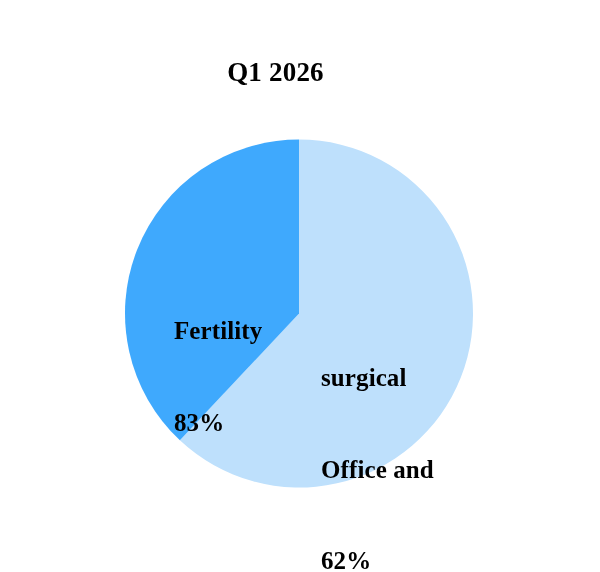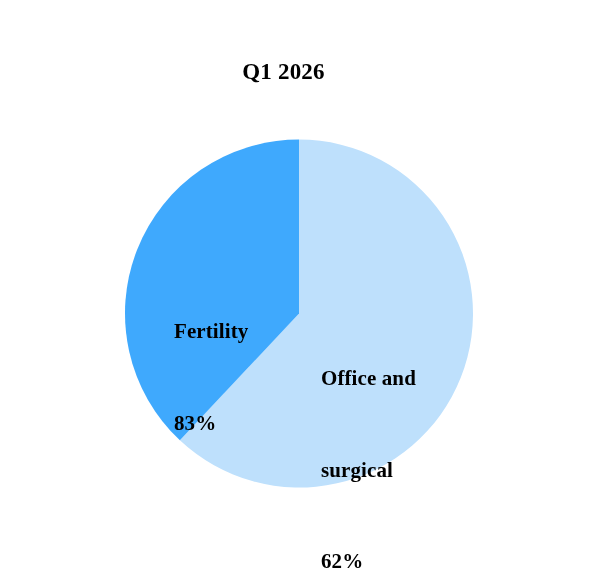--- a/index.html
+++ b/index.html
@@ -17,40 +17,40 @@
   }
   #chart-root {
     position: absolute;
     left: 0;
     top: 0;
     width: 600px;
     height: 572px;
   }
   #chart-title {
     position: absolute;
-    left: 8px;
+    left: 0;
     top: 58px;
     width: 551px;
     text-align: center;
-    font-size: 23px;
+    font-size: 27px;
     font-weight: bold;
     letter-spacing: 0.2px;
     line-height: 28px;
     white-space: pre;
   }
   #pie-svg {
     position: absolute;
     left: 0;
     top: 0;
     width: 600px;
     height: 572px;
   }
   .slice-label {
     position: absolute;
-    font-size: 21px;
+    font-size: 25px;
     font-weight: bold;
     line-height: 30.5px;
     white-space: pre;
     letter-spacing: 0.1px;
   }
   #label-fertility {
     left: 174px;
     top: 255px;
     text-align: left;
   }
@@ -71,18 +71,18 @@
     <path id="slice-office" fill="#bee0fc" stroke="none" d="M 299 313.5 L 299.00 139.50 A 174 174 0 1 1 179.89 440.34 Z"></path>
     <path id="slice-fertility" fill="#3fa9fd" stroke="none" d="M 299 313.5 L 179.89 440.34 A 174 174 0 0 1 299.00 139.50 Z"></path>
   </svg>
 
   <div class="slice-label" id="label-fertility">
     <div>Fertility</div>
     <div>83%</div>
   </div>
 
   <div class="slice-label" id="label-office">
+    <div>surgical</div>
     <div>Office and</div>
-    <div>surgical</div>
     <div>62%</div>
   </div>
 
 </div>
 
 </body></html>

